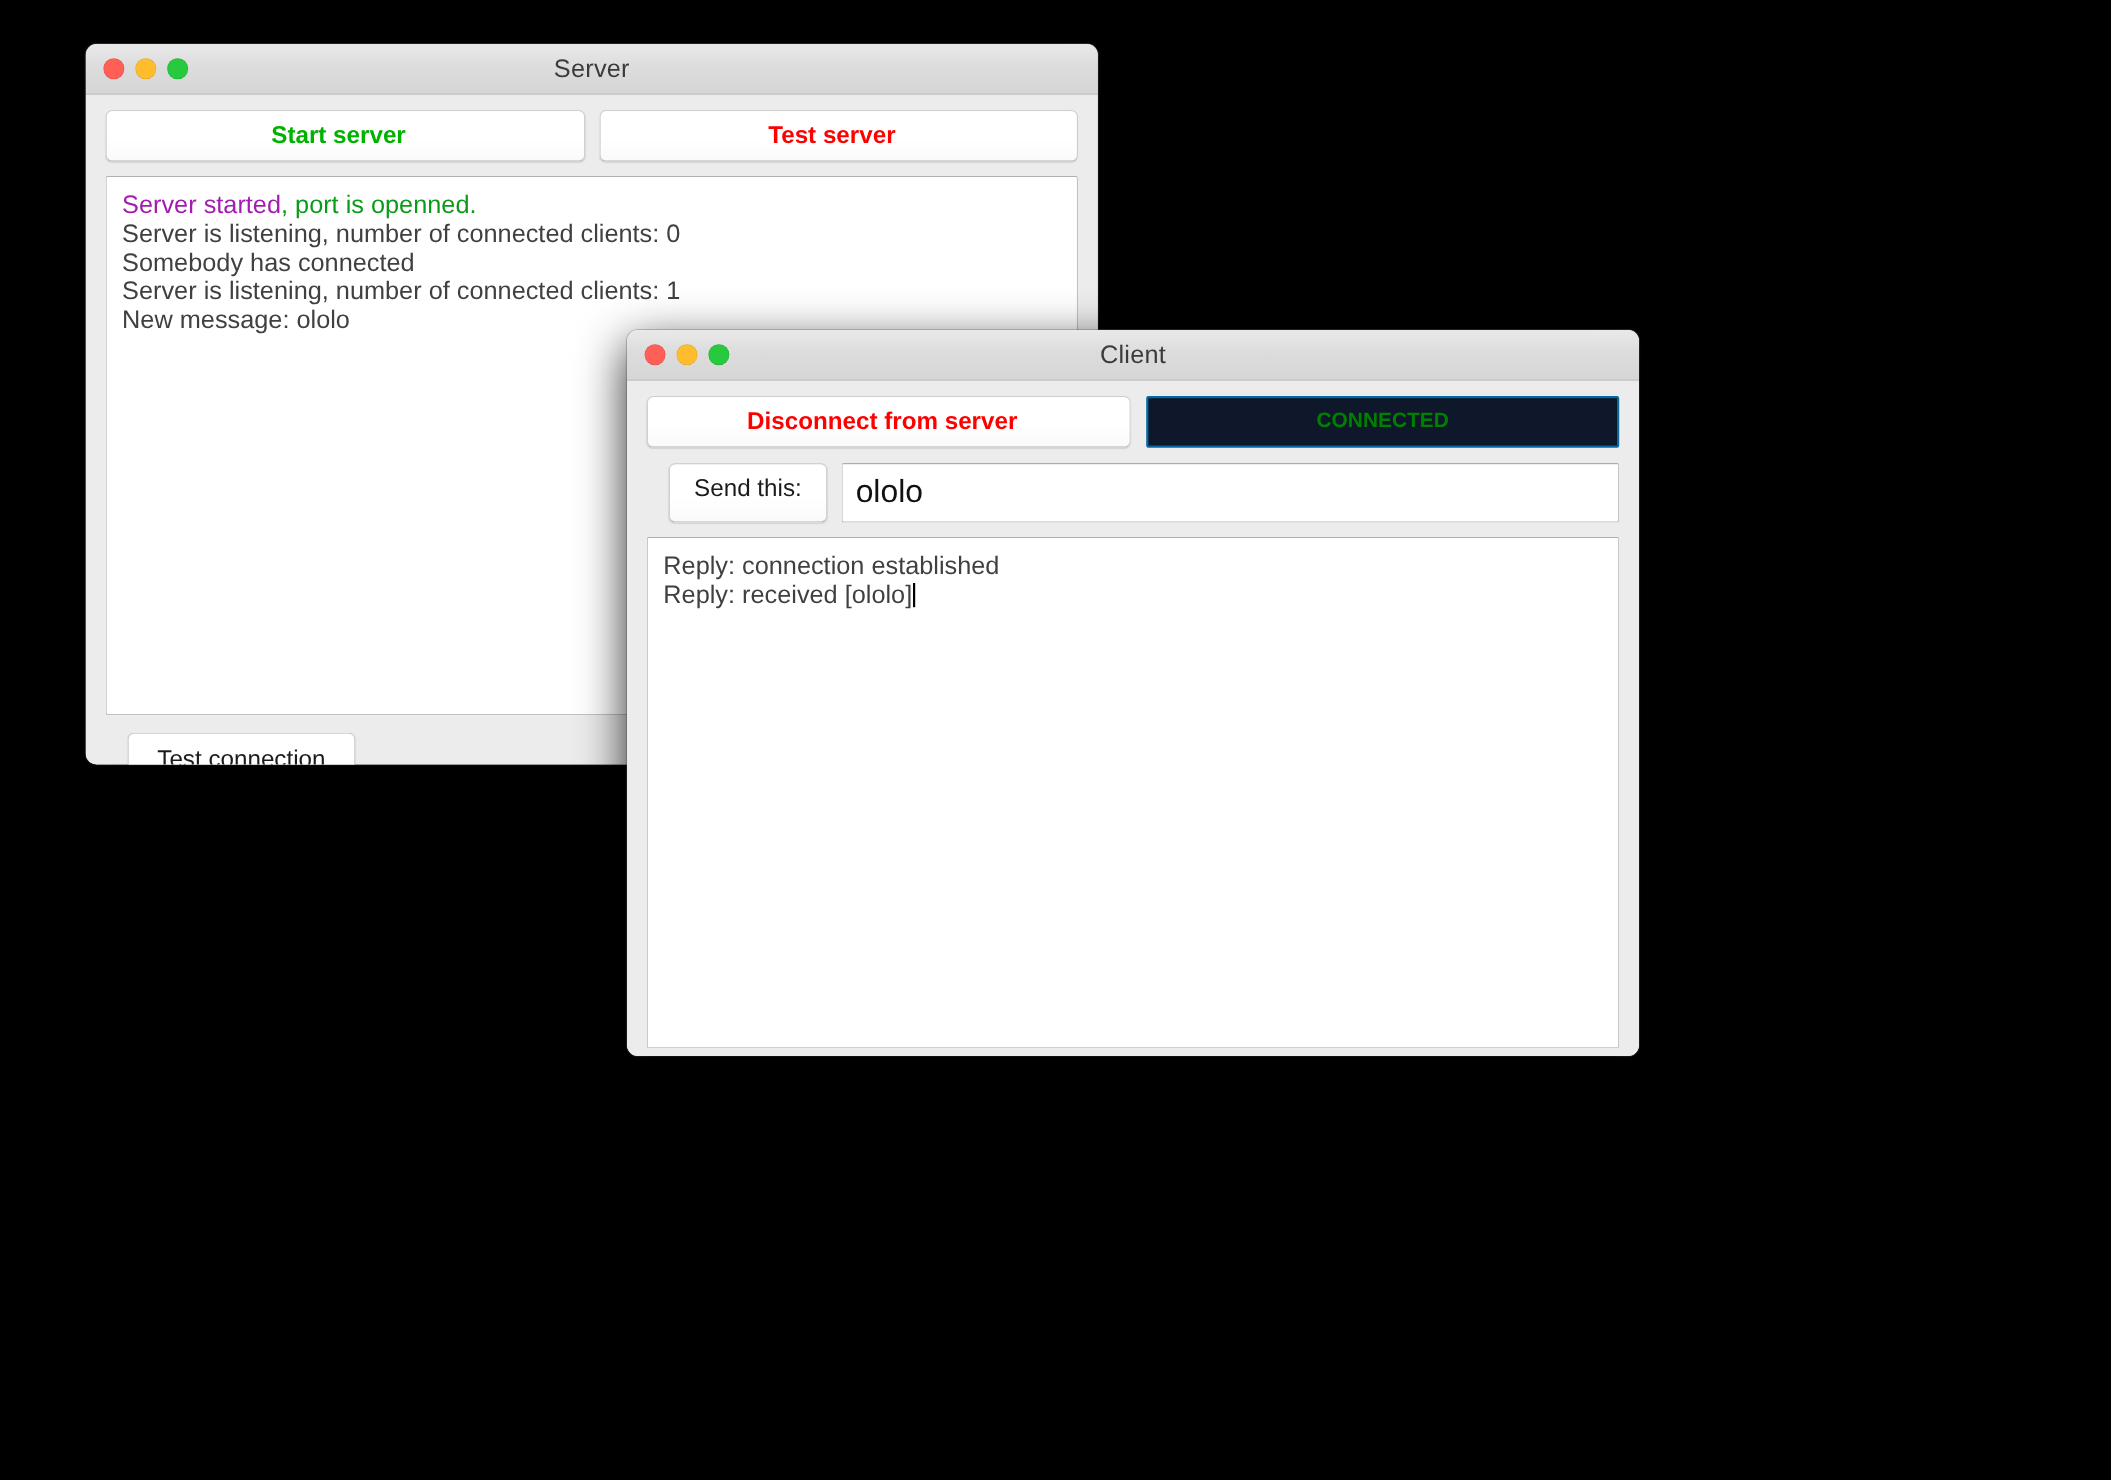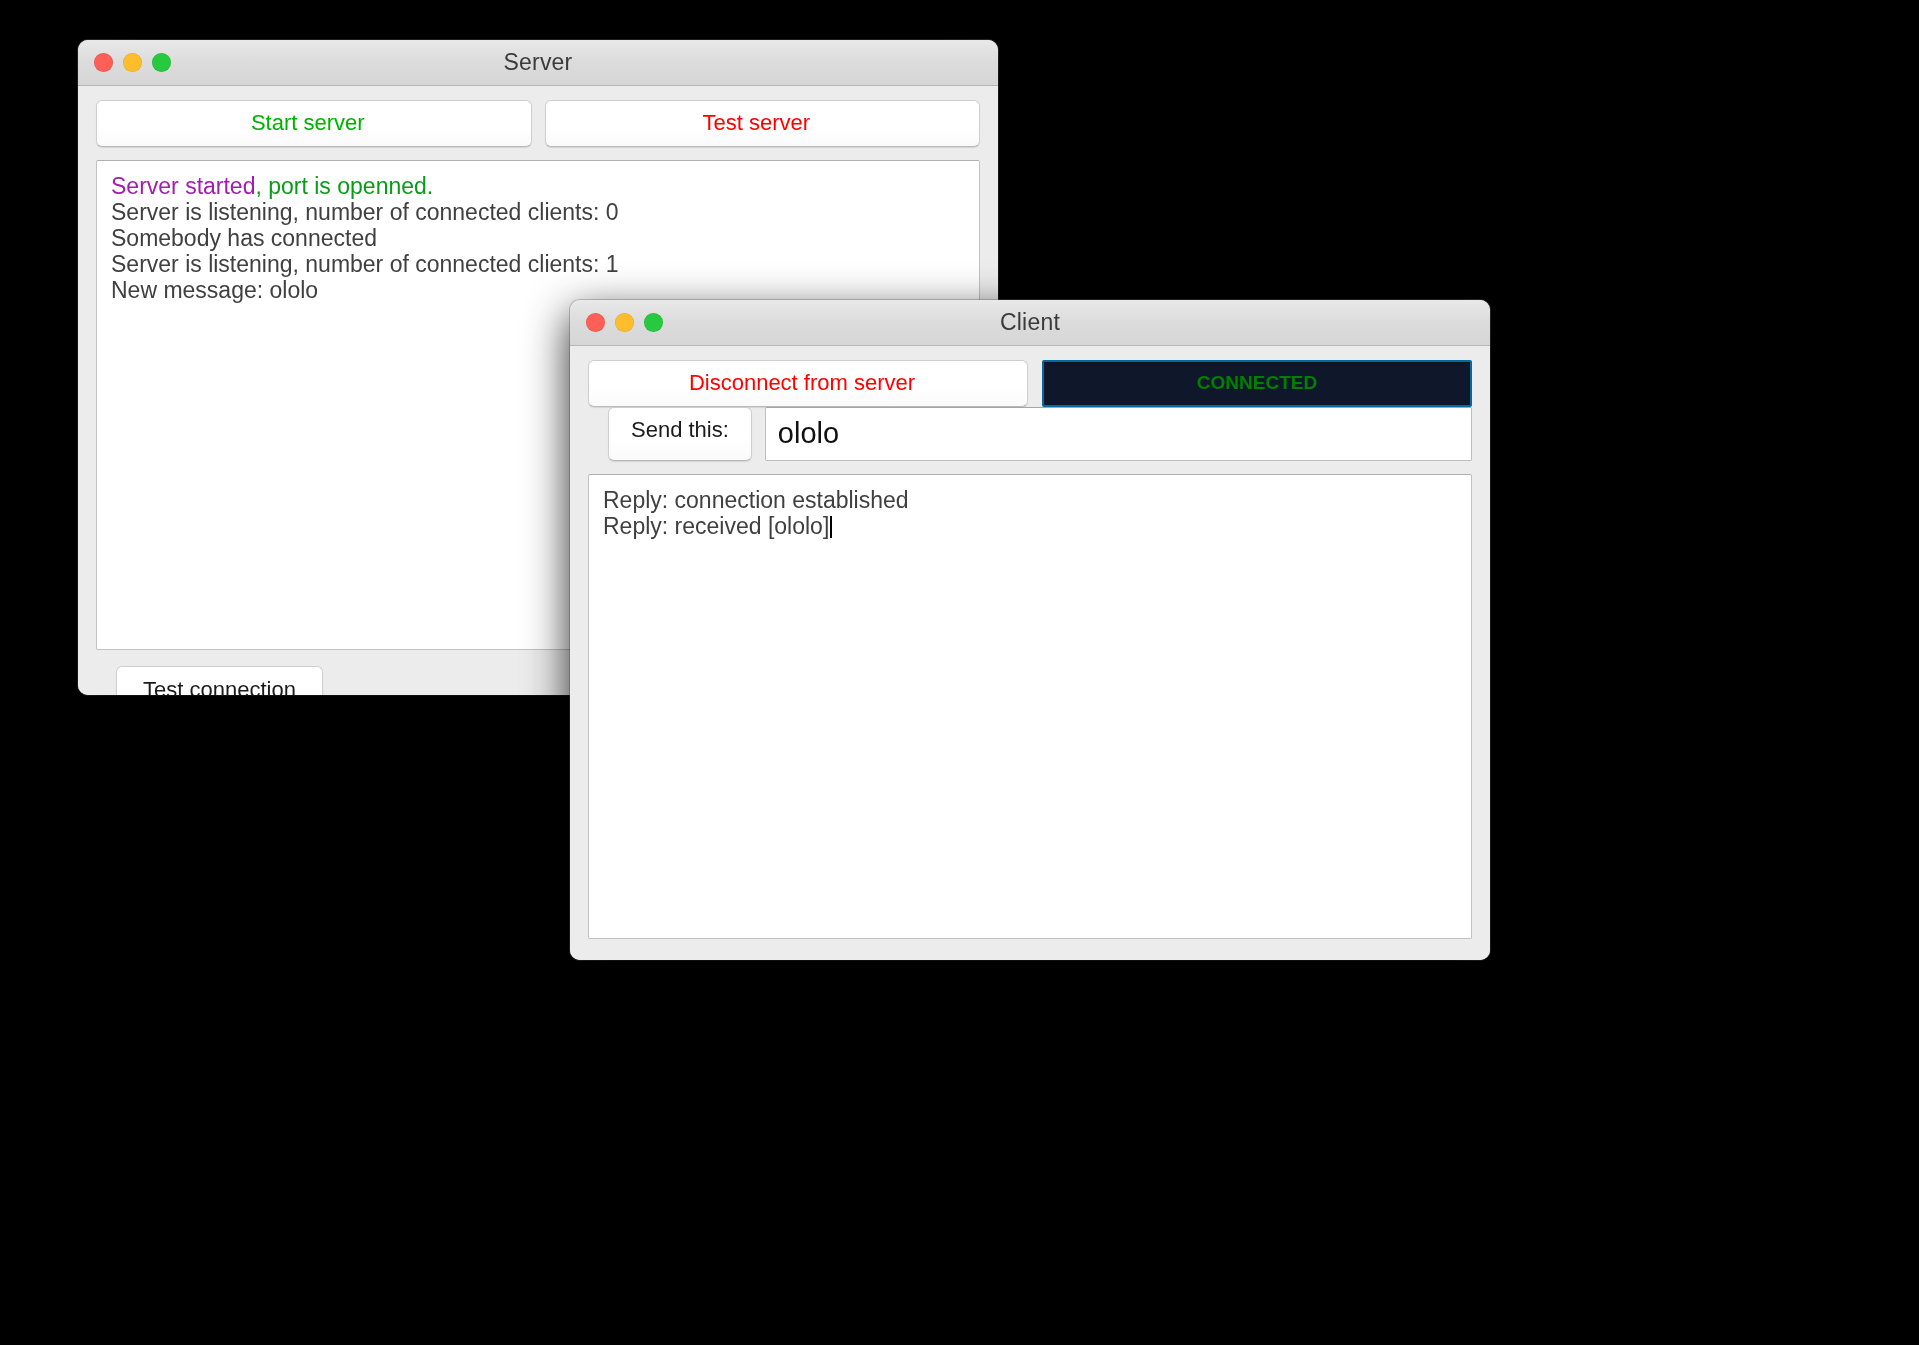--- a/index.html
+++ b/index.html
@@ -65,21 +65,21 @@
   }
 
   
   .btn {
     background: linear-gradient(to bottom, #ffffff 0%, #ffffff 55%, #fafafa 100%);
     border: 1px solid #cfcfcf;
     border-bottom-color: #b9b9b9;
     border-radius: 6px;
     box-shadow: 0 1px 1px rgba(0,0,0,0.10);
     font-size: 22px;
-    font-weight: normal;
+    font-weight: bold;
     text-align: center;
     padding: 9px 22px 10px 10px;
     cursor: default;
     user-select: none;
     white-space: nowrap;
   }
   .btn.plain {
     font-weight: normal;
     color: #1b1b1b;
     font-size: 22px;
@@ -166,20 +166,21 @@
   #client-window {
     left: 570px;
     top: 300px;
     width: 920px;
     height: 660px;
     z-index: 2;
   }
   #client-window .top-row {
     display: flex;
     gap: 14px;
+    margin-bottom: 14px;
   }
   #client-window .top-row .btn,
   #client-window .top-row .status-field { flex: 1; }
   #client-window .send-row {
     display: flex;
     gap: 13px;
     align-items: stretch;
     margin-bottom: 13px;
   }
   #client-window .send-row .btn {

